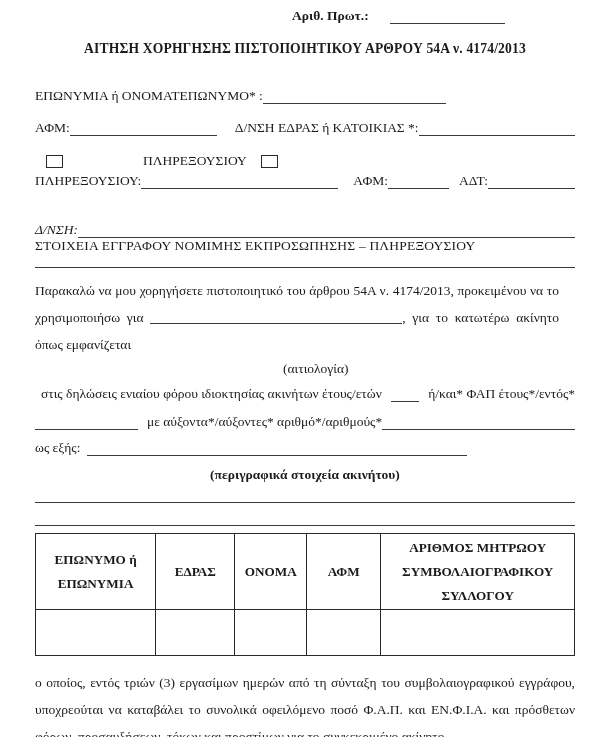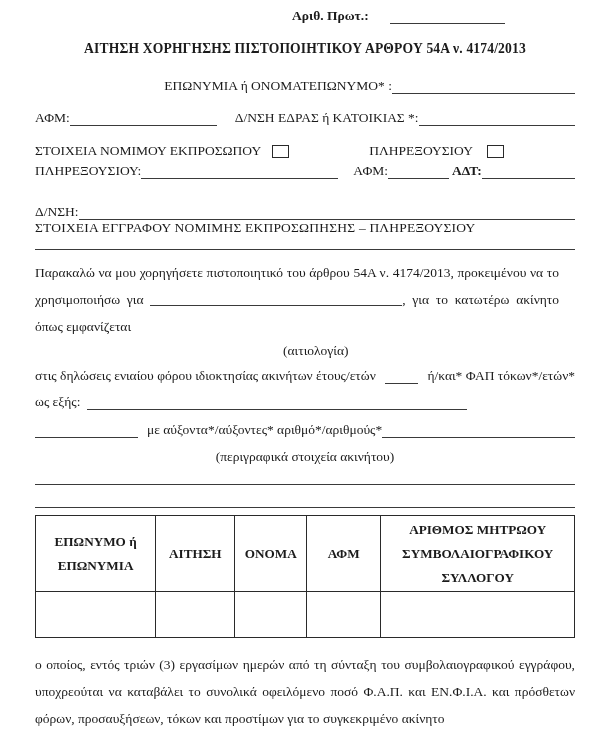--- a/index.html
+++ b/index.html
@@ -19,63 +19,63 @@
   .lbl { white-space:nowrap; }
 
   .proto-row { display:flex; align-items:flex-end; margin-left:257px; width:213px; font-weight:bold;gap:21px; }
   .proto-row .bl { flex:1; }
 
   .title { text-align:center; font-weight:bold; margin-top:17px; font-size:13.6px; letter-spacing:0.15px; }
 
   .doy-row { display:flex; align-items:flex-end; margin-left:257px; width:205px; margin-top:18px; }
   .doy-row .bl { flex:1; }
 
-  .name-row { margin-top:21px;justify-content:flex-end; }
+  .name-row { margin-top:31px; }
   .name-row .bl { width:183px; }
 
   .afm-row { margin-top:16px; }
   .afm-row .bl-afm { width:147px; }
   .afm-row .addr-lbl { margin-left:18px; }
   .afm-row .bl-addr { flex:1; }
 
   .chk-row { margin-top:17px; display:flex; align-items:center; }
   .cb { width:15px; height:11px; border:1.6px solid #2a2a2a; display:inline-block; background:#fff; }
   .cb1 { margin-left:11px; }
   .proxy-lbl { margin-left:80px; }
   .cb2 { margin-left:14px; }
 
   .rep-row { margin-top:4px; }
   .rep-row .bl-name { width:197px; }
   .rep-row .afm-lbl { margin-left:15px; }
   .rep-row .bl-rafm { width:61px; }
-  .rep-row .adt-lbl { margin-left:3px;font-weight:bold; }
+  .rep-row .adt-lbl { margin-left:10px; }
   .rep-row .bl-adt { flex:1; }
 
-  .dnsi-row { margin-top:25px; }
+  .dnsi-row { margin-top:33px;font-style:italic; }
   .dnsi-row .bl { flex:1; }
 
   .sec-heading { letter-spacing:0.2px; }
 
   .hline { border-bottom:1px solid #3a3a3a; margin-top:13px; }
 
   .para { margin:9px 16px 0 0; text-align:justify; line-height:27px; }
   .para .bl-purpose { width:252px; margin-bottom:-2px; }
 
   .caption-reason { margin-left:248px; line-height:21px; }
 
-  .decl-row1 { margin-top:7px; }
+  .decl-row1 { margin-top:7px;margin-left:6px; }
   .decl-row1 .bl { flex:1; margin:0 9px; }
   .decl-row2 { margin-top:12px; }
   .decl-row2 .bl-a { width:103px; }
   .decl-row2 .mid { margin-left:9px; }
   .decl-row2 .bl-b { flex:1; }
   .decl-row3 { margin-top:10px; }
   .decl-row3 .bl { width:380px; margin-left:7px; }
 
-  .caption-property { text-align:center; margin-top:8px; line-height:21px; }
+  .caption-property { text-align:center; margin-top:8px; line-height:21px;font-weight:bold; }
 
   .hl-a { margin-top:17px; }
   .hl-b { margin-top:22px; }
 
   .notary-intro { margin-top:21px; }
 
   table.notary { width:100%; border-collapse:collapse; margin-top:7px; table-layout:fixed; }
   table.notary th, table.notary td { border:1px solid #2a2a2a; }
   table.notary th {
     font-weight:bold; text-align:center; vertical-align:middle;
@@ -104,21 +104,20 @@
   </div>
 
   <div class="row afm-row">
     <span class="lbl">ΑΦΜ:</span>
     <span class="bl bl-afm"></span>
     <span class="lbl addr-lbl">Δ/ΝΣΗ ΕΔΡΑΣ ή ΚΑΤΟΙΚΙΑΣ *:</span>
     <span class="bl bl-addr"></span>
   </div>
 
   <div class="chk-row">
-    <span class="lbl">ΣΤΟΙΧΕΙΑ ΝΟΜΙΜΟΥ ΕΚΠΡΟΣΩΠΟΥ</span>
     <span class="cb cb1"></span>
     <span class="lbl proxy-lbl">ΠΛΗΡΕΞΟΥΣΙΟΥ</span>
     <span class="cb cb2"></span>
   </div>
 
   <div class="row rep-row">
     <span class="lbl">ΠΛΗΡΕΞΟΥΣΙΟΥ:</span>
     <span class="bl bl-name"></span>
     <span class="lbl afm-lbl">ΑΦΜ:</span>
     <span class="bl bl-rafm"></span>
@@ -136,51 +135,51 @@
 
   <p class="para">
     <span>Παρακαλώ να μου χορηγήσετε πιστοποιητικό του άρθρου 54Α ν. 4174/2013, προκειμένου να το χρησιμοποιήσω για</span>
     <span class="bl bl-purpose"></span><span>, για το κατωτέρω ακίνητο όπως εμφανίζεται</span>
   </p>
   <div class="caption-reason">(αιτιολογία)</div>
 
   <div class="row decl-row1">
     <span class="lbl">στις δηλώσεις ενιαίου φόρου ιδιοκτησίας ακινήτων έτους/ετών</span>
     <span class="bl"></span>
-    <span class="lbl">ή/και* ΦΑΠ τόκων*/ετών*</span>
-  </div>
-
-  <div class="row decl-row3">
-    <span class="lbl">ως εξής:</span>
-    <span class="bl"></span>
+    <span class="lbl">ή/και* ΦΑΠ έτους*/εντός*</span>
   </div>
 
   <div class="row decl-row2">
     <span class="bl bl-a"></span>
     <span class="lbl mid">με αύξοντα*/αύξοντες* αριθμό*/αριθμούς*</span>
     <span class="bl bl-b"></span>
+  </div>
+
+  <div class="row decl-row3">
+    <span class="lbl">ως εξής:</span>
+    <span class="bl"></span>
   </div>
   <div class="caption-property">(περιγραφικά στοιχεία ακινήτου)</div>
 
   <div class="hline hl-a"></div>
   <div class="hline hl-b"></div>
 
 
   <table class="notary">
     <colgroup>
       <col style="width:22.3%">
         <col style="width:14.7%">
         <col style="width:13.3%">
         <col style="width:13.8%">
         <col style="width:35.9%">
     </colgroup>
     <thead>
       <tr>
         <th>ΕΠΩΝΥΜΟ ή ΕΠΩΝΥΜΙΑ</th>
-        <th>ΑΙΤΗΣΗ</th>
+        <th>ΕΔΡΑΣ</th>
         <th>ΟΝΟΜΑ</th>
         <th>ΑΦΜ</th>
         <th>ΑΡΙΘΜΟΣ ΜΗΤΡΩΟΥ ΣΥΜΒΟΛΑΙΟΓΡΑΦΙΚΟΥ ΣΥΛΛΟΓΟΥ</th>
       </tr>
     </thead>
     <tbody>
       <tr>
         <td></td>
         <td></td>
         <td></td>

